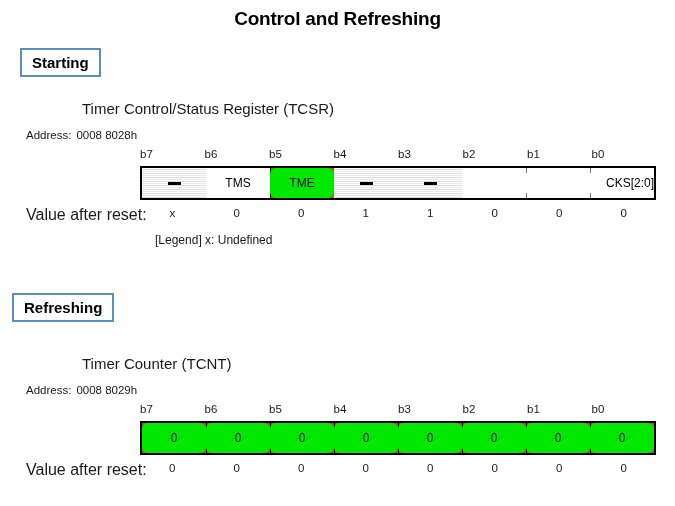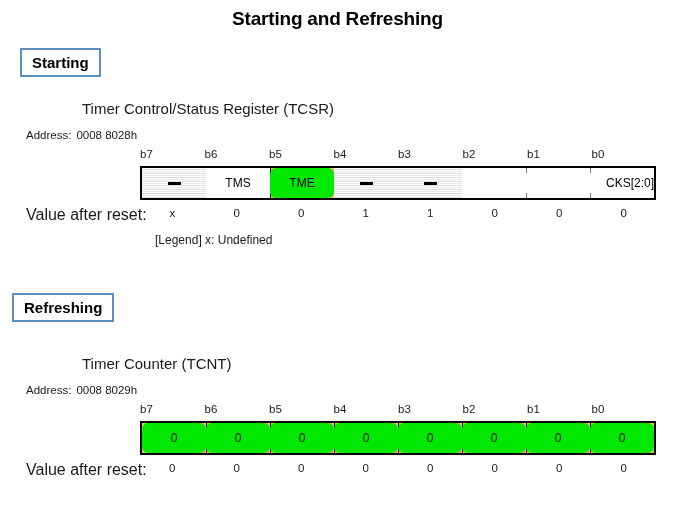--- a/index.html
+++ b/index.html
@@ -89,21 +89,21 @@
 
   
   .reg-box {
     position: absolute;
     left: 140px;
     top: 66px;
     width: 516px;
     height: 34px;
     box-sizing: border-box;
     border: 2px solid #000000;
-    background: #fdba74;
+    background: #a16207;
     display: flex;
   }
   .reg-cell {
     position: relative;
     text-align: center;
     font-size: 12px;
     color: #000000;
     display: flex;
     align-items: center;
     justify-content: center;
@@ -184,21 +184,21 @@
     top: 133px;
     font-size: 12px;
     color: #1a1a1a;
     white-space: nowrap;
     padding-left: 20px;
   }
 </style>
 </head>
 <body>
 
-<div class="slide-title">Starting and Refreshing</div>
+<div class="slide-title">Control and Refreshing</div>
 
 <div class="section-box" id="section-starting">
   <span>Starting</span>
 </div>
 
 <div class="section-box" id="section-refreshing">
   <span>Refreshing</span>
 </div>
 
 <div class="reg-group" id="reg-group-tcsr">

